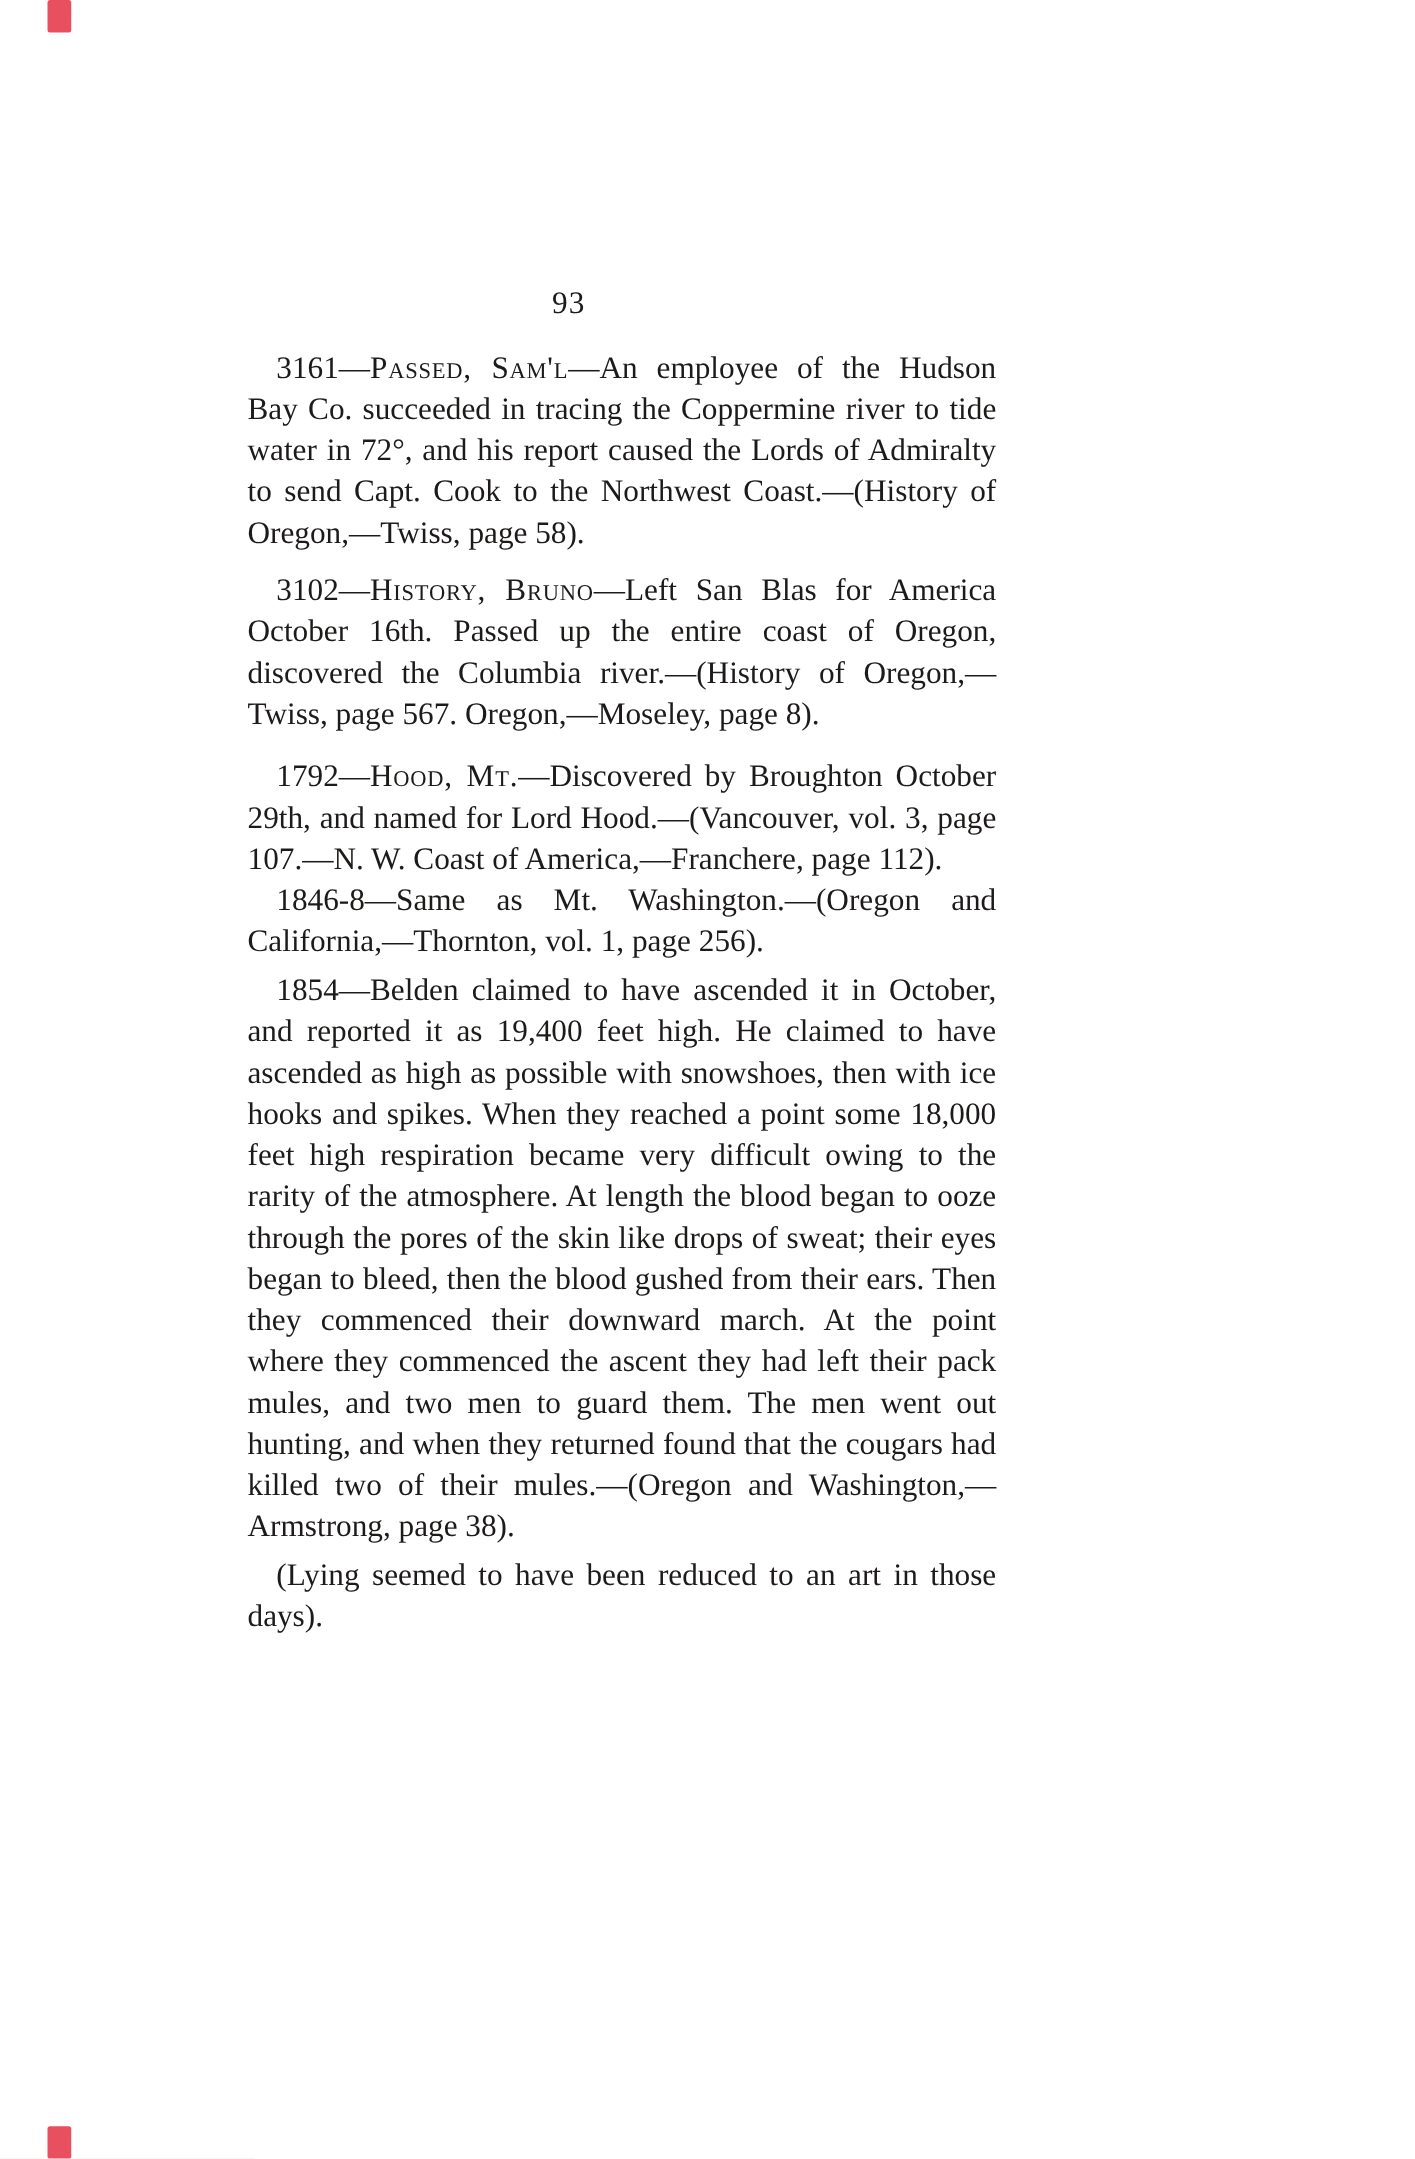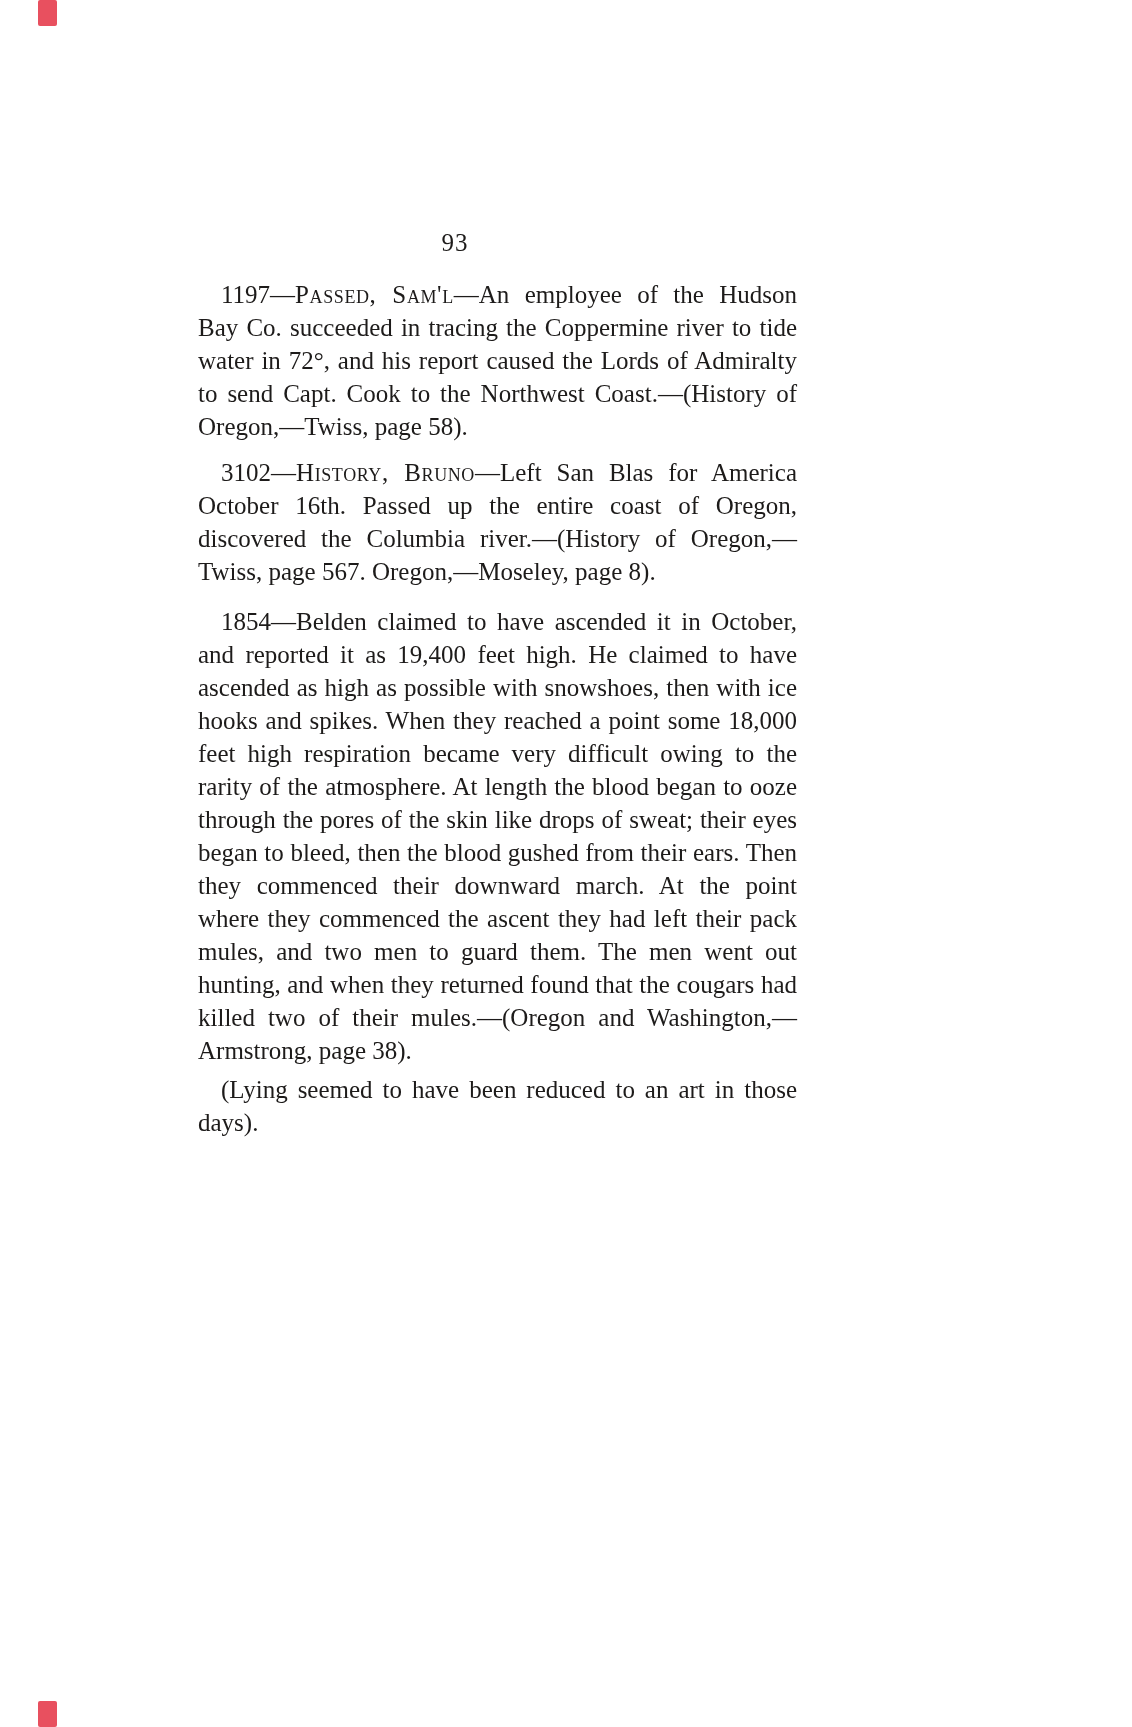--- a/index.html
+++ b/index.html
@@ -58,25 +58,27 @@
 
 <div class="page">
 
   <div class="scan-mark top"></div>
   <div class="scan-mark bottom"></div>
 
   <div class="page-number">93</div>
 
   <div class="text-block">
 
-    <p class="para gap-lg"><span>1197—</span><span class="sc">Passed, Sam'l</span><span>—An employee of the Hudson Bay Co. succeeded in tracing the Coppermine river to tide water in 72°, and his report caused the Lords of Admiralty to send Capt. Cook to the Northwest Coast.—(History of Oregon,—Twiss, page 58).</span></p>
+    <p class="para gap-lg"><span>3161—</span><span class="sc">Passed, Sam'l</span><span>—An employee of the Hudson Bay Co. succeeded in tracing the Coppermine river to tide water in 72°, and his report caused the Lords of Admiralty to send Capt. Cook to the Northwest Coast.—(History of Oregon,—Twiss, page 58).</span></p>
 
     <p class="para gap-xl"><span>3102—</span><span class="sc">History, Bruno</span><span>—Left San Blas for America October 16th. Passed up the entire coast of Oregon, discovered the Columbia river.—(History of Oregon,—Twiss, page 567. Oregon,—Moseley, page 8).</span></p>
 
+    <p class="para"><span>1792—</span><span class="sc">Hood, Mt.</span><span>—Discovered by Broughton October 29th, and named for Lord Hood.—(Vancouver, vol. 3, page 107.—N. W. Coast of America,—Franchere, page 112).</span></p>
 
+    <p class="para gap-sm"><span>1846-8—Same as Mt. Washington.—(Oregon and California,—Thornton, vol. 1, page 256).</span></p>
 
 
     <p class="para gap-sm"><span>1854—Belden claimed to have ascended it in October, and reported it as 19,400 feet high.  He claimed to have ascended as high as possible with snowshoes, then with ice hooks and spikes.  When they reached a point some 18,000 feet high respiration became very difficult owing to the rarity of the atmosphere.  At length the blood began to ooze through the pores of the skin like drops of sweat; their eyes began to bleed, then the blood gushed from their ears.  Then they commenced their downward march.  At the point where they commenced the ascent they had left their pack mules, and two men to guard them.  The men went out hunting, and when they returned found that the cougars had killed two of their mules.—(Oregon and Washington,—Armstrong, page 38).</span></p>
 
     <p class="para"><span>(Lying seemed to have been reduced to an art in those days).</span></p>
 
   </div>
 </div>
 
 </body></html>

